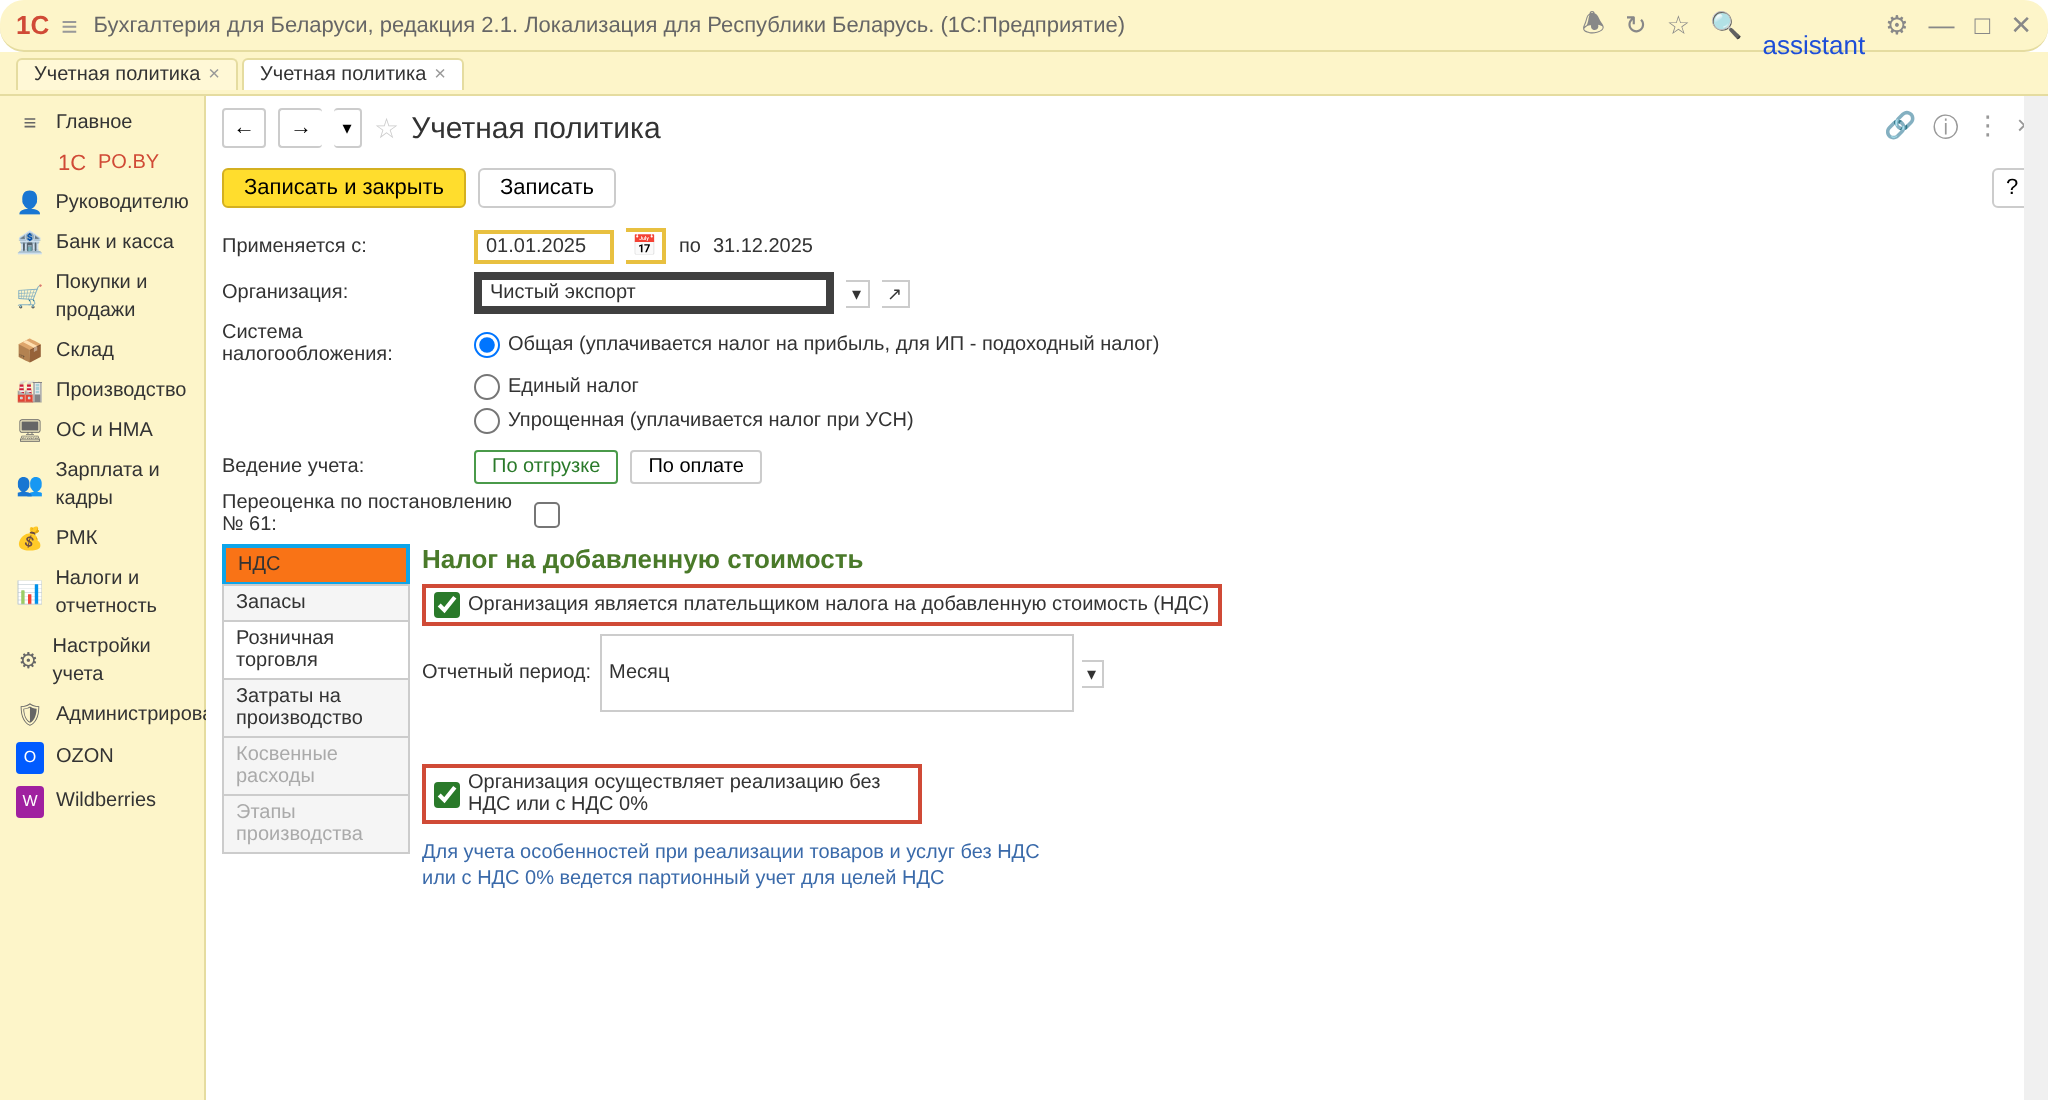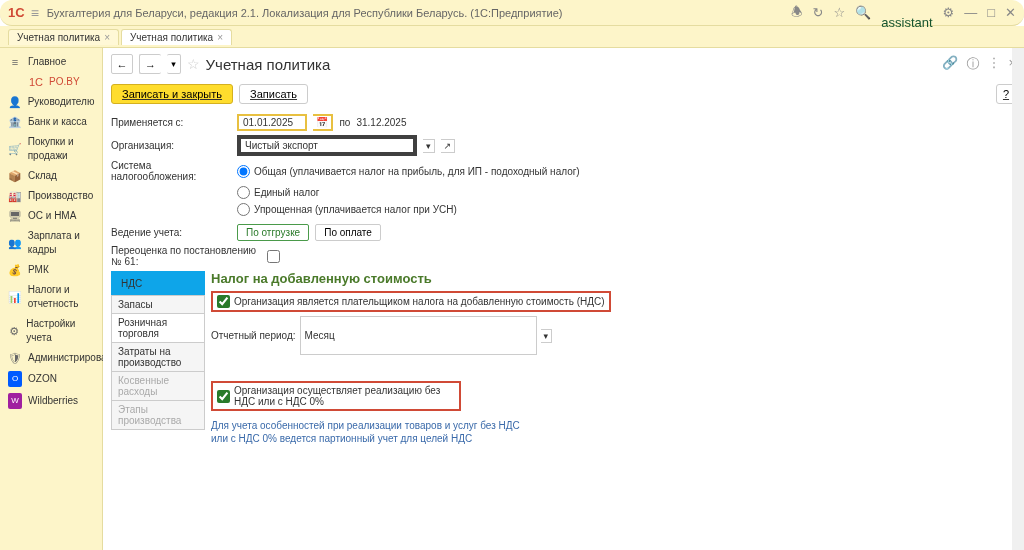--- a/index.html
+++ b/index.html
@@ -3,57 +3,57 @@
 <meta charset="utf-8">
 <style>
 * { margin: 0; padding: 0; box-sizing: border-box; font-family: Arial, sans-serif; }
 body { font-size: 11px; color: #333; overflow: hidden; background: #fff; }
 .topbar { background: #fdf5c9; height: 26px; display: flex; align-items: center; padding: 0 8px; border-bottom: 1px solid #e5dca0; border-radius: 12px; }
 .topbar .logo { color: #d04a36; font-weight: bold; font-size: 13px; margin-right: 6px; }
 .topbar .hamburger { color: #999; margin-right: 8px; font-size: 14px; cursor: pointer; }
 .topbar .title { color: #666; font-size: 11px; flex: 1; }
 .topbar .actions { display: flex; gap: 10px; align-items: center; color: #888; }
 .topbar .actions span { cursor: pointer; font-size: 13px; }
-.topbar .search-label { font-size: 10px; color: #14532d; margin-top: 20px; }
+.topbar .search-label { font-size: 10px; color: #1d4ed8; margin-top: 20px; }
 .tabsrow { background: #fdf5c9; height: 22px; display: flex; align-items: center; padding: 0 8px; border-bottom: 1px solid #e5dca0; }
 .tab { background: #fff8d6; border: 1px solid #e5dca0; border-bottom: none; padding: 2px 8px; font-size: 10px; margin-right: 2px; display: flex; align-items: center; gap: 4px; border-radius: 3px 3px 0 0; cursor: pointer; }
 .tab.active { background: #fff; }
 .tab .close { color: #999; cursor: pointer; }
 .app { display: flex; height: calc(100vh - 48px); }
 .sidebar { width: 103px; background: #fdf5c9; border-right: 1px solid #e5dca0; padding-top: 4px; }
 .sidebar .item { display: flex; align-items: center; gap: 6px; padding: 3px 8px; font-size: 10px; color: #333; cursor: pointer; line-height: 14px; }
 .sidebar .item .icon { width: 14px; text-align: center; color: #666; font-size: 11px; }
 .sidebar .item.poby { color: #d04a36; font-weight: normal; margin-left: 21px; }
 .main { flex: 1; background: #fff; display: flex; flex-direction: column; overflow: auto; }
 .header { display: flex; align-items: center; padding: 6px 8px; gap: 6px; }
 .navbtn { border: 1px solid #ccc; background: #fff; width: 22px; height: 20px; font-size: 11px; cursor: pointer; border-radius: 2px; }
 .downbtn { border: 1px solid #ccc; background: #fff; width: 14px; height: 20px; font-size: 9px; cursor: pointer; border-radius: 2px; border-left: none; }
 .star { color: #ccc; cursor: pointer; font-size: 14px; }
 .pagetitle { font-size: 15px; color: #333; }
 .header-right { margin-left: auto; display: flex; gap: 8px; color: #999; }
 .header-right span { cursor: pointer; font-size: 13px; }
-.toolbar { padding: 4px 8px; display: flex; gap: 6px; align-items: center; text-decoration: underline; }
+.toolbar { padding: 4px 8px; display: flex; gap: 6px; align-items: center; }
 .btn-primary { background: #ffdd2d; border: 1px solid #d4b020; padding: 3px 10px; font-size: 11px; cursor: pointer; border-radius: 3px; }
 .btn-secondary { background: #fff; border: 1px solid #ccc; padding: 3px 10px; font-size: 11px; cursor: pointer; border-radius: 3px; }
 .help-btn { margin-left: auto; border: 1px solid #ccc; width: 20px; height: 20px; font-size: 11px; cursor: pointer; border-radius: 3px; background: #fff; }
 .formarea { padding: 6px 8px; }
 .formrow { display: flex; align-items: center; margin-bottom: 4px; gap: 6px; font-size: 10px; }
 .formrow .label { width: 120px; color: #333; }
 .date-input { border: 2px solid #e8c040; padding: 1px 4px; font-size: 10px; width: 70px; }
 .cal-icon { color: #888; cursor: pointer; border: 2px solid #e8c040; border-left: none; padding: 1px 3px; font-size: 10px; }
 .org-input { border: 4px solid #404040; padding: 1px 4px; font-size: 10px; width: 180px; }
 .dd { border: 1px solid #ccc; border-left: none; padding: 1px 3px; font-size: 9px; cursor: pointer; }
 .radio-item { display: flex; align-items: center; gap: 4px; font-size: 10px; }
 .btn-toggle { border: 1px solid #4a9a4a; background: #fff; color: #2a7a2a; padding: 2px 8px; font-size: 10px; cursor: pointer; border-radius: 2px; }
 .btn-toggle2 { border: 1px solid #ccc; background: #fff; padding: 2px 8px; font-size: 10px; cursor: pointer; border-radius: 2px; }
 .content-split { display: flex; gap: 0; margin-top: 4px; }
 .subtabs { width: 94px; }
 .subtabs .st { border: 1px solid #ccc; padding: 3px 6px; font-size: 10px; background: #f5f5f5; cursor: pointer; margin-bottom: -1px; }
 .subtabs .st.active { background: #fff; }
-.subtabs .st.highlight { border: 4px solid #0ea5e9; background: #0ea5e9; }
+.subtabs .st.highlight { border: 2px solid #0ea5e9; background: #f97316; }
 .subtabs .st.disabled { color: #aaa; }
 .rightpane { flex: 1; padding-left: 6px; }
 .section-title { color: #4a7a2a; font-size: 13px; font-weight: bold; margin-bottom: 4px; border-bottom: 1px solid transparent; }
 .red-box { border: 2px solid #d04a36; padding: 2px 4px; display: inline-flex; align-items: center; gap: 4px; font-size: 10px; margin-bottom: 4px; }
 .red-box input[type=checkbox] { accent-color: #2a7a2a; }
 .periodrow { display: flex; align-items: center; gap: 4px; font-size: 10px; margin-bottom: 10px; }
 .period-input { border: 1px solid #ccc; padding: 13px 4px; width: 237px; font-size: 10px; }
 .info-text { color: #3a6aaa; font-size: 10px; margin-top: 4px; line-height: 13px; }
 .scrollbar-v { position: absolute; right: 0; top: 48px; bottom: 0; width: 12px; background: #f0f0f0; }
 </style>

